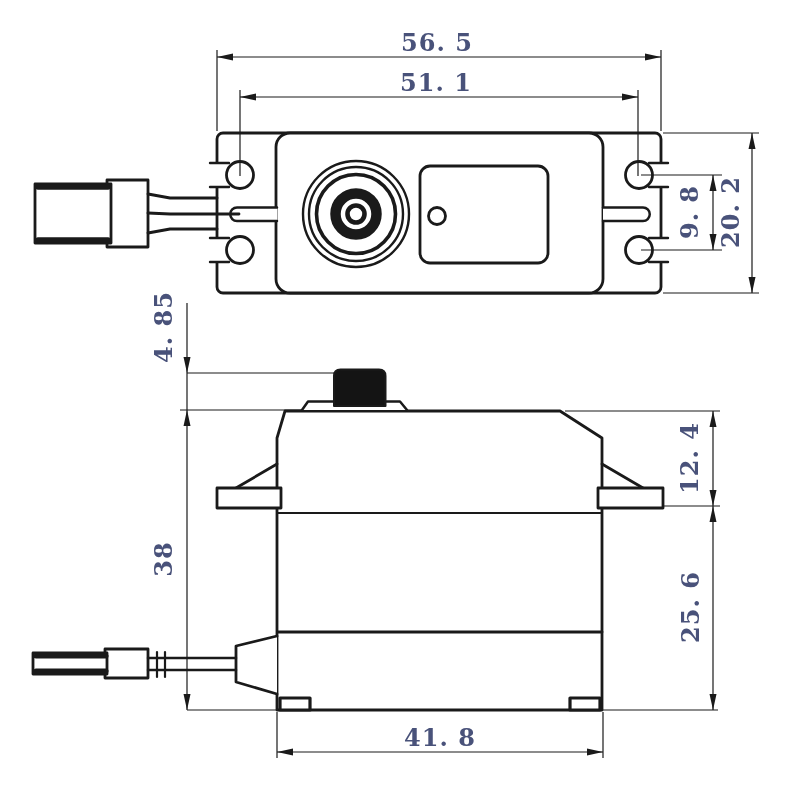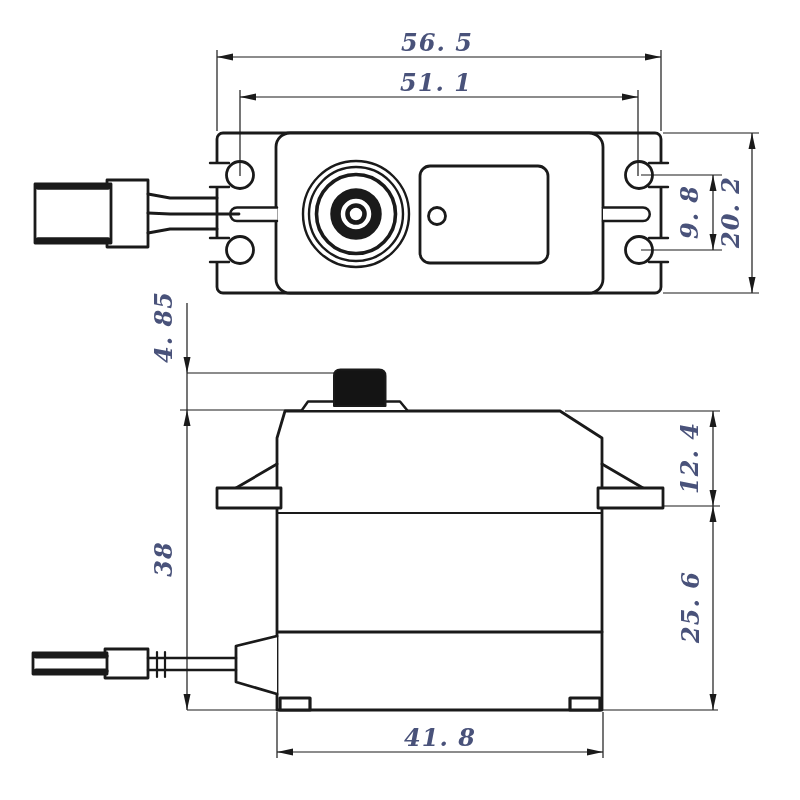--- a/index.html
+++ b/index.html
@@ -1,16 +1,16 @@
 <!DOCTYPE html>
 <html><head>
 <meta charset="utf-8">
 <style>
   html,body{margin:0;padding:0;background:#ffffff;}
-  .stage{width:800px;height:800px;position:relative;background:#fff;overflow:hidden;font-style:italic;}
+  .stage{width:800px;height:800px;position:relative;background:#fff;overflow:hidden;}
   svg{display:block;}
   text.dim{
     font-family:"DejaVu Serif","Liberation Serif",serif;
     font-weight:bold;
     font-size:24px;
     letter-spacing:1px;
   }
 </style>
 </head>
 <body>

